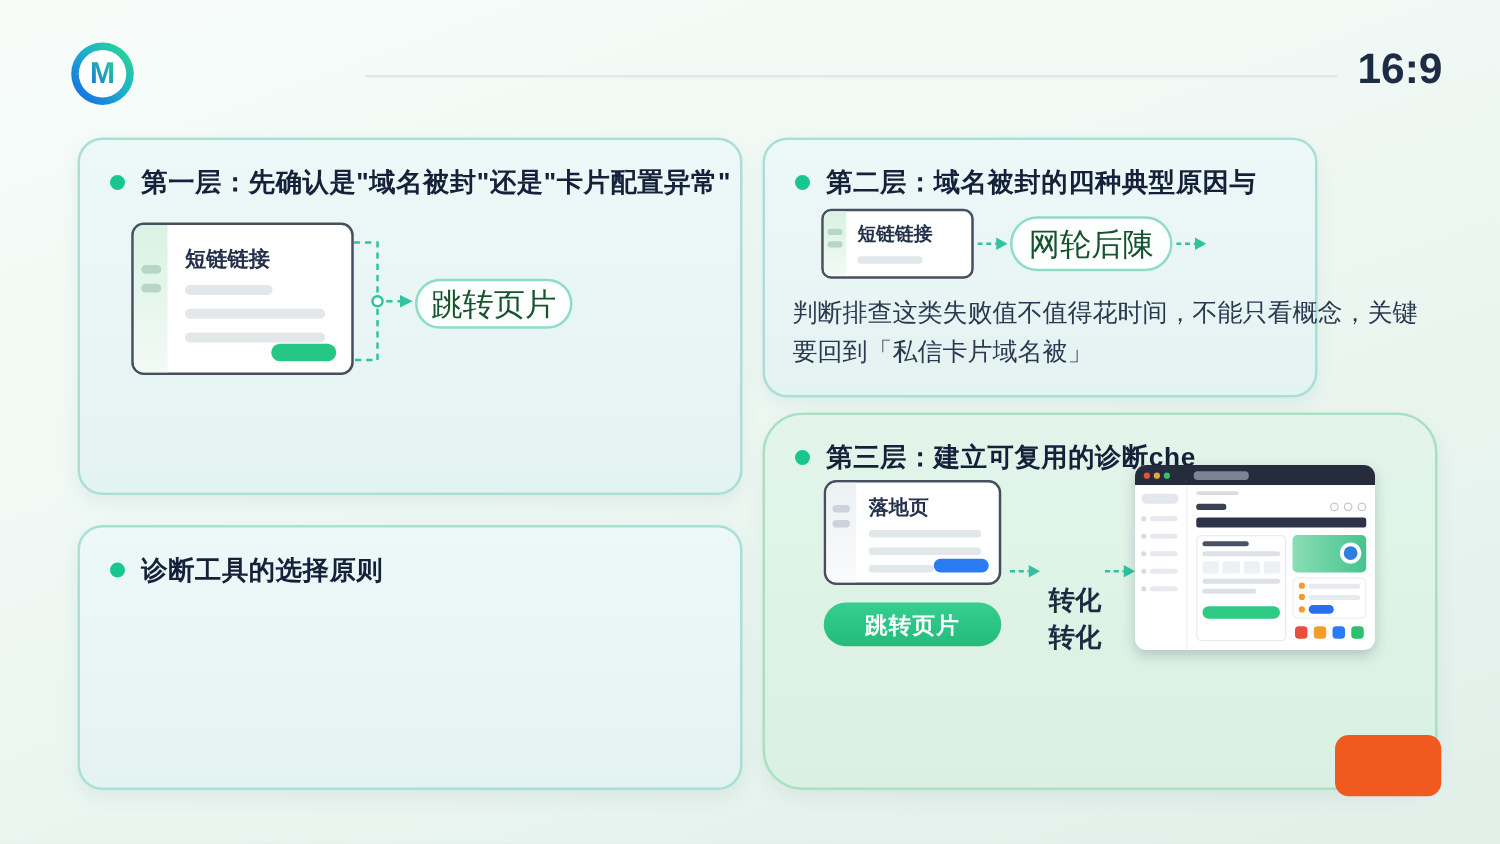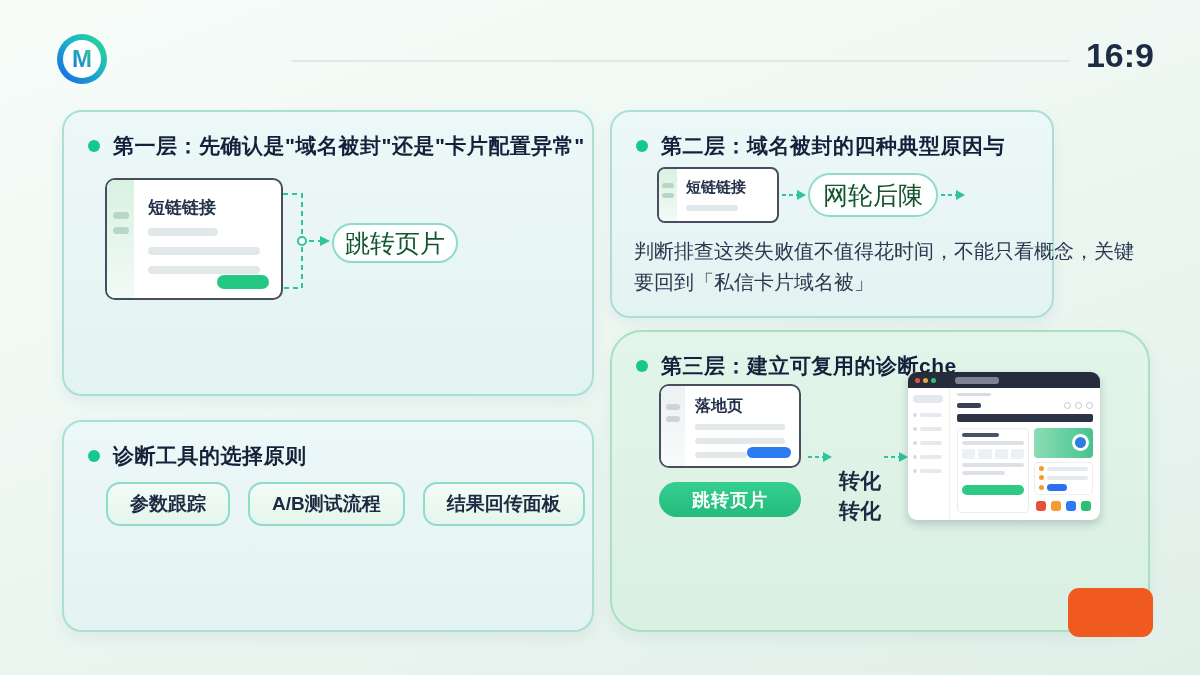--- a/index.html
+++ b/index.html
@@ -150,25 +150,20 @@
 
     <div class="flow-pill" style="left:268px; top:111px; width:126px; height:40px;">跳转页片</div>
 
   </div>
 
   <div class="card" style="left:62px; top:420px; width:532px; height:212px;">
     <div class="card-head">
       <span class="dot"></span>
       <span class="card-title">诊断工具的选择原则</span>
     </div>
-    <div class="c2-pills">
-      <div class="tag-pill">参数跟踪</div>
-      <div class="tag-pill">A/B测试流程</div>
-      <div class="tag-pill">结果回传面板</div>
-    </div>
   </div>
 
   <div class="card" style="left:610px; top:110px; width:444px; height:208px;">
     <div class="card-head">
       <span class="dot"></span>
       <span class="card-title">第二层：域名被封的四种典型原因与</span>
     </div>
 
     <div class="mini-card" style="left:45px; top:55px; width:122px; height:56px; border-radius:8px;">
       <div class="mc-strip" style="width:18px; padding-top:14px; gap:5px;">

